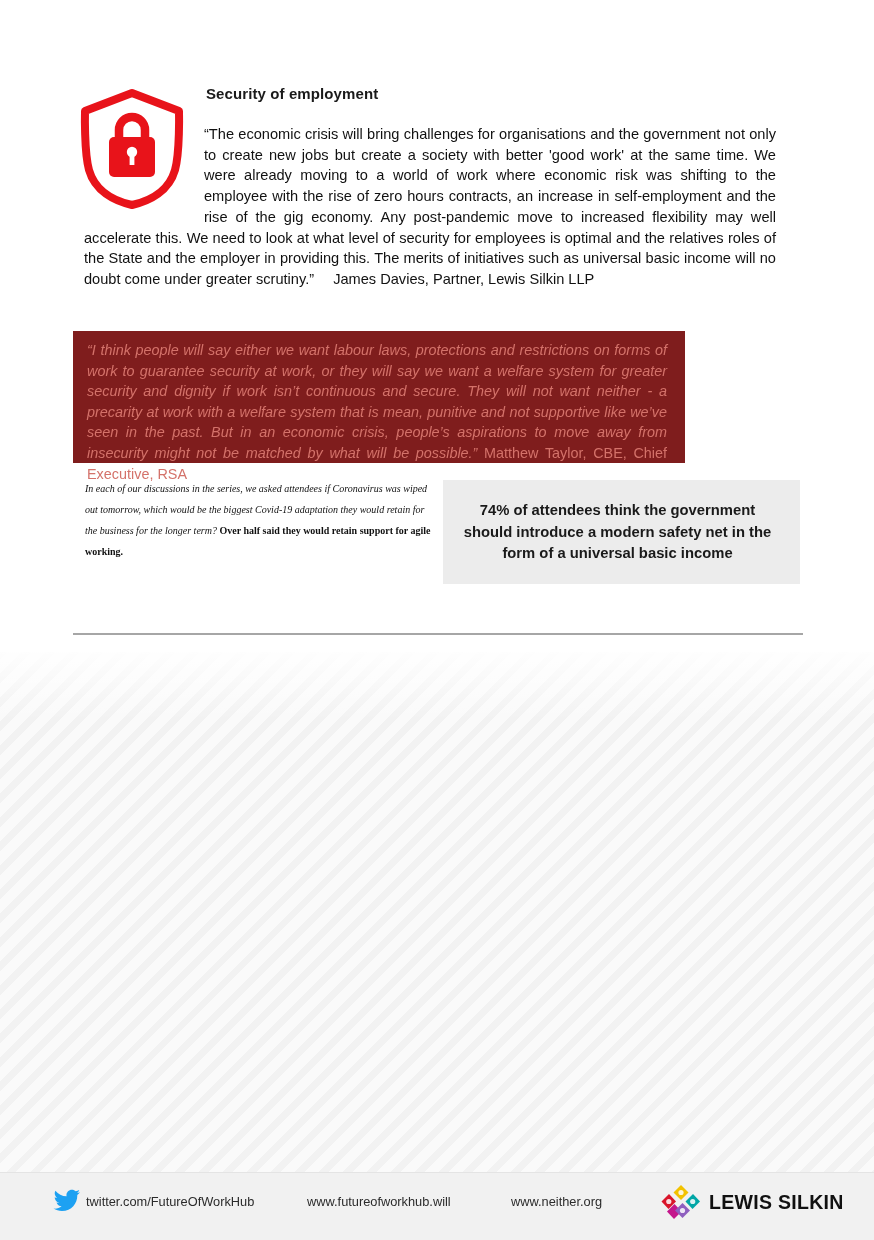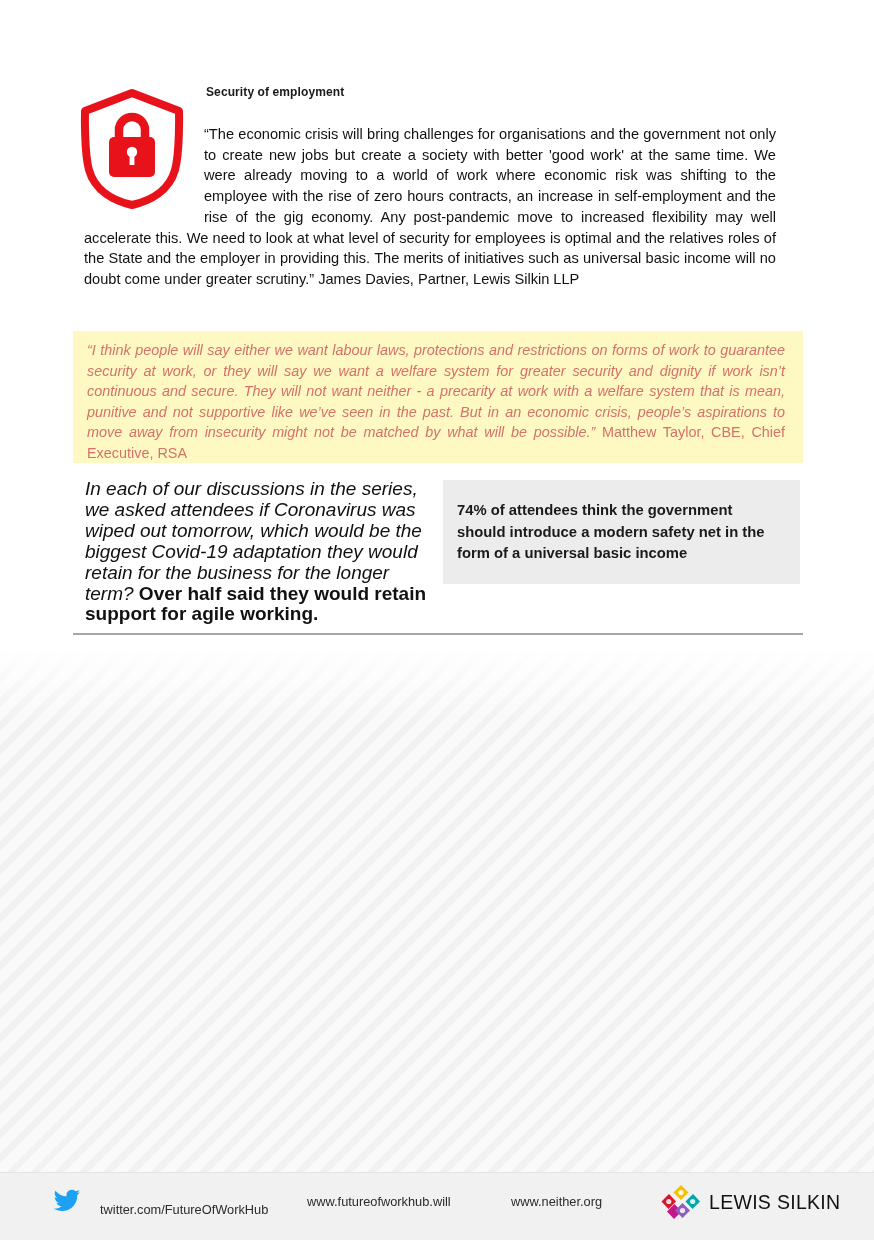--- a/index.html
+++ b/index.html
@@ -62,21 +62,21 @@
     width: 112px;
     height: 124px;
   }
   .shield-icon svg { display: block; width: 100%; height: 100%; }
 
   
   .section-heading {
     position: absolute;
     left: 206px;
     top: 85px;
-    font-size: 12px;
+    font-size: 15px;
     font-weight: bold;
     color: #1a1a1a;
     letter-spacing: 0.1px;
   }
 
   
   .quote-block {
     position: absolute;
     left: 84px;
     top: 124px;
@@ -88,70 +88,73 @@
   }
   .quote-float {
     float: left;
     width: 120px;
     height: 96px;
   }
   .quote-text {
   }
   .quote-attrib {
     font-style: normal;
+    margin-left: 15px;
   }
 
   
   .grey-quote {
     position: absolute;
     left: 73px;
     top: 331px;
-    width: 730px;
+    width: 612px;
     height: 132px;
-    background: #fef9c3;
+    background: #7f1d1d;
     box-sizing: border-box;
     padding: 9px 18px 9px 14px;
   }
   .grey-quote-inner {
     font-size: 14.4px;
     line-height: 20.6px;
     color: #d4726a;
     text-align: justify;
   }
   .grey-quote-inner .q-italic { font-style: italic; }
   .grey-quote-inner .q-attrib { font-style: normal; }
 
   
   .series-text {
     position: absolute;
     left: 85px;
     top: 479px;
     width: 352px;
-    font-size: 19px;
+    font-size: 10px;
     line-height: 20.9px;
     color: #111111;
+    font-family: Liberation Serif, serif;
   }
   .series-text .st-italic { font-style: italic; }
   .series-text .st-bold { font-weight: bold; font-style: normal; }
 
   .stat-box {
     position: absolute;
     left: 443px;
     top: 480px;
     width: 357px;
     height: 104px;
     background: #ececec;
     box-sizing: border-box;
     padding: 20px 22px 0 14px;
   }
   .stat-box-text {
     font-size: 14.8px;
     line-height: 21.5px;
     font-weight: bold;
     color: #1a1a1a;
+    text-align: center;
   }
 
   
   .divider {
     position: absolute;
     left: 73px;
     top: 633px;
     width: 730px;
     height: 2px;
     background: #a6a6a6;
@@ -174,38 +177,38 @@
     white-space: nowrap;
   }
   .twitter-icon {
     position: absolute;
     left: 53px;
     top: 1189px;
     width: 28px;
     height: 24px;
   }
   .twitter-icon svg { display: block; width: 100%; height: 100%; }
-  .footer-twitter-text { left: 100px; top: 1194px; margin-top: 8px; }
+  .footer-twitter-text { left: 86px; top: 1194px; }
   .footer-link-2 { left: 307px; top: 1194px; }
   .footer-link-3 { left: 511px; top: 1194px; }
 
   .ls-logo-mark {
     position: absolute;
     left: 659px;
     top: 1183px;
     width: 44px;
     height: 40px;
   }
   .ls-logo-mark svg { display: block; width: 100%; height: 100%; }
   .ls-wordmark {
     position: absolute;
     left: 709px;
     top: 1191px;
     font-size: 19.5px;
-    font-weight: normal;
+    font-weight: bold;
     color: #111111;
     letter-spacing: 0.3px;
     white-space: nowrap;
   }
 </style>
 </head>
 <body>
 
 <div class="page"></div>
 <div class="sheet"></div>

